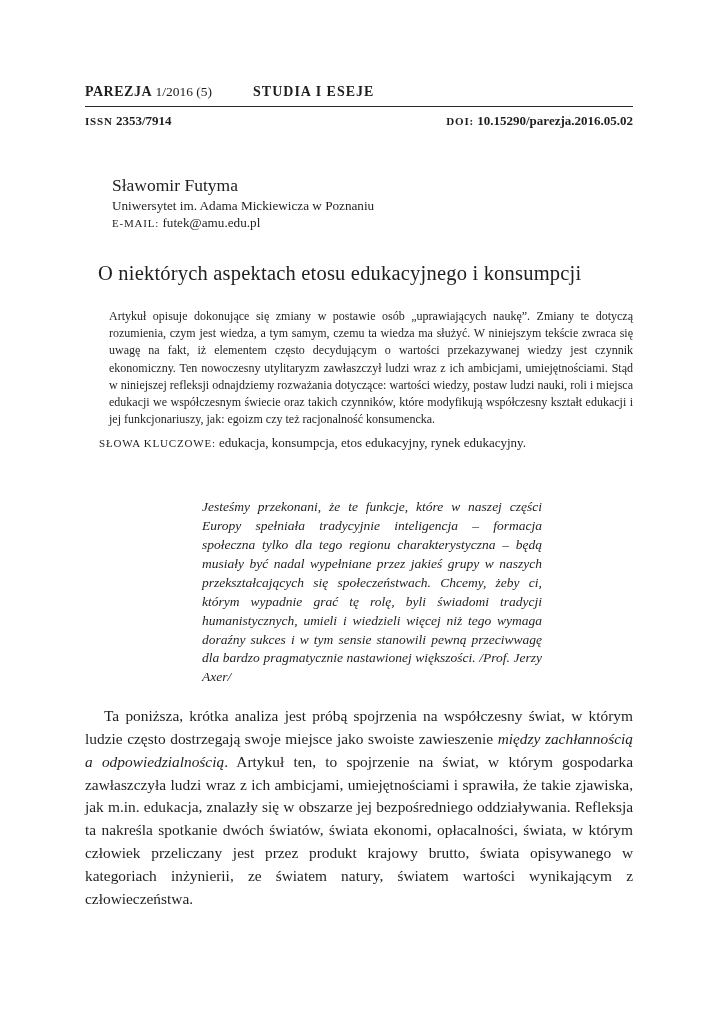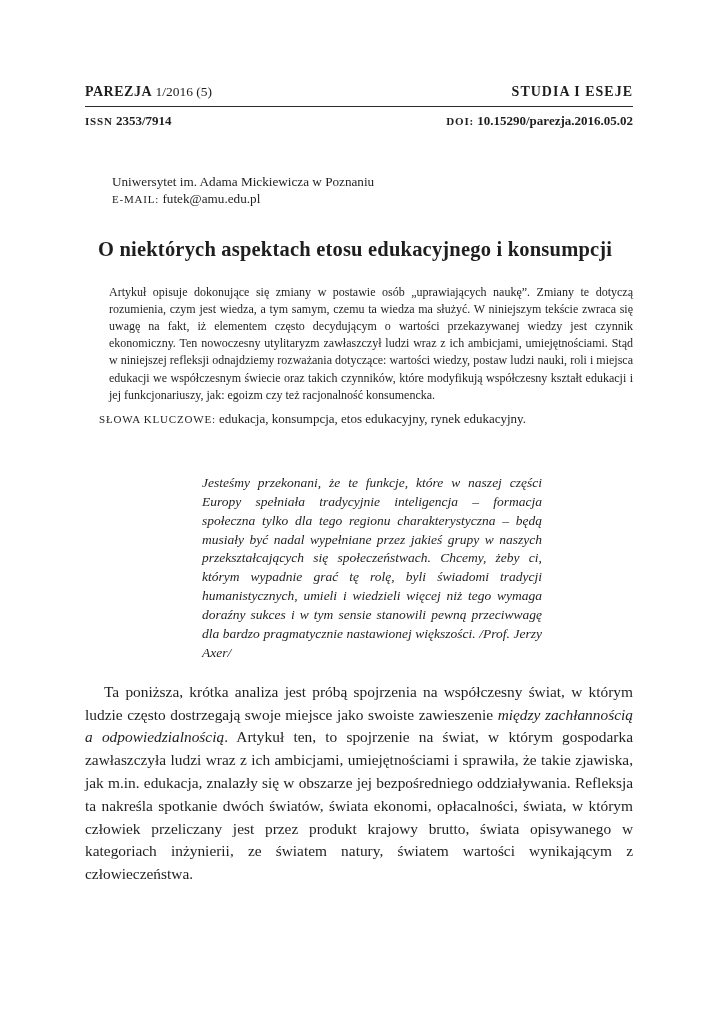--- a/index.html
+++ b/index.html
@@ -11,23 +11,24 @@
     color: #1e1e1e;
     font-family: "Liberation Serif", "DejaVu Serif", serif;
     overflow: hidden;
     margin: 0 auto;
   }
   .content { padding: 84px 86px 0 85px; }
 
   
   .journal-row {
     display: flex;
-    justify-content: space-between;
+    justify-content: flex-start;
     align-items: baseline;
     font-size: 13.5px;
+    gap: 41px;
   }
   .journal-name { font-weight: 700; letter-spacing: 0.5px; font-size: 14px; }
   .journal-issue { font-size: 13.5px; }
   .journal-section { font-weight: 700; letter-spacing: 1px; font-size: 14px; }
   .header-rule {
     border: none;
     border-top: 1.5px solid #2b2b2b;
     margin: 6px 0 0 0;
   }
   .issn-row {
@@ -43,21 +44,21 @@
   
   .author-block { margin: 45px 0 0 27px; line-height: 1.28; }
   .author-name { font-size: 17.5px; margin-bottom: 2px; }
   .author-affiliation { font-size: 13.2px; }
   .author-email { font-size: 13.2px; }
 
   
   .article-title {
     margin: 30px 0 0 13px;
     font-size: 20.5px;
-    font-weight: 700;
+    font-weight: 400;
     letter-spacing: 0.2px;
   }
 
   
   .abstract { margin: 23px 0 0 24px; }
   .abstract-heading {
     font-size: 11.5px;
     font-weight: 700;
     letter-spacing: 1.6px;
     margin-bottom: 4px;
@@ -114,20 +115,21 @@
           <span>2353/7914</span>
         </div>
         <div>
           <span class="sc-label">DOI:</span>
           <span>10.15290/parezja.2016.05.02</span>
         </div>
       </div>
     </header>
 
     <section class="author-block">
+      <div class="author-name">Sławomir Futyma</div>
       <div class="author-affiliation">Uniwersytet im. Adama Mickiewicza w Poznaniu</div>
       <div class="author-email">
         <span class="sc-label">E-MAIL:</span>
         <span>futek@amu.edu.pl</span>
       </div>
     </section>
 
     <h1 class="article-title">O niektórych aspektach etosu edukacyjnego i konsumpcji</h1>
 
     <section class="abstract">

